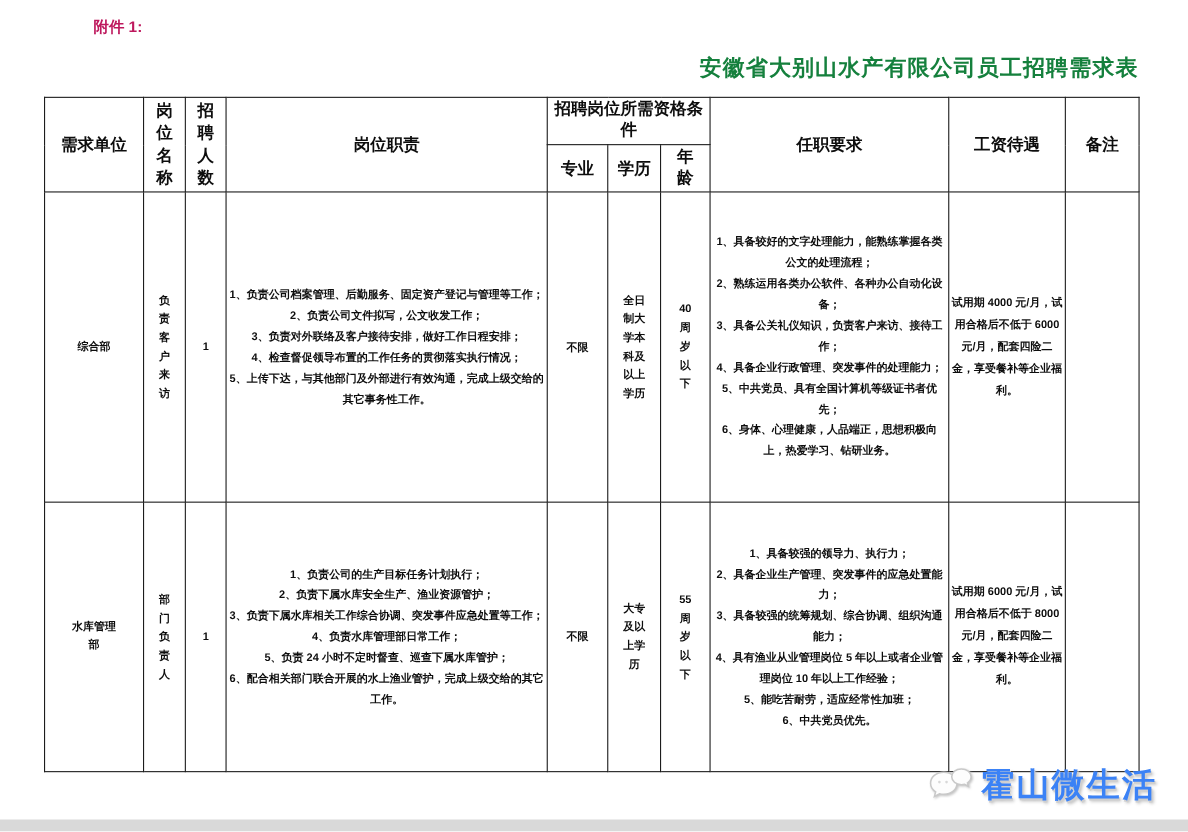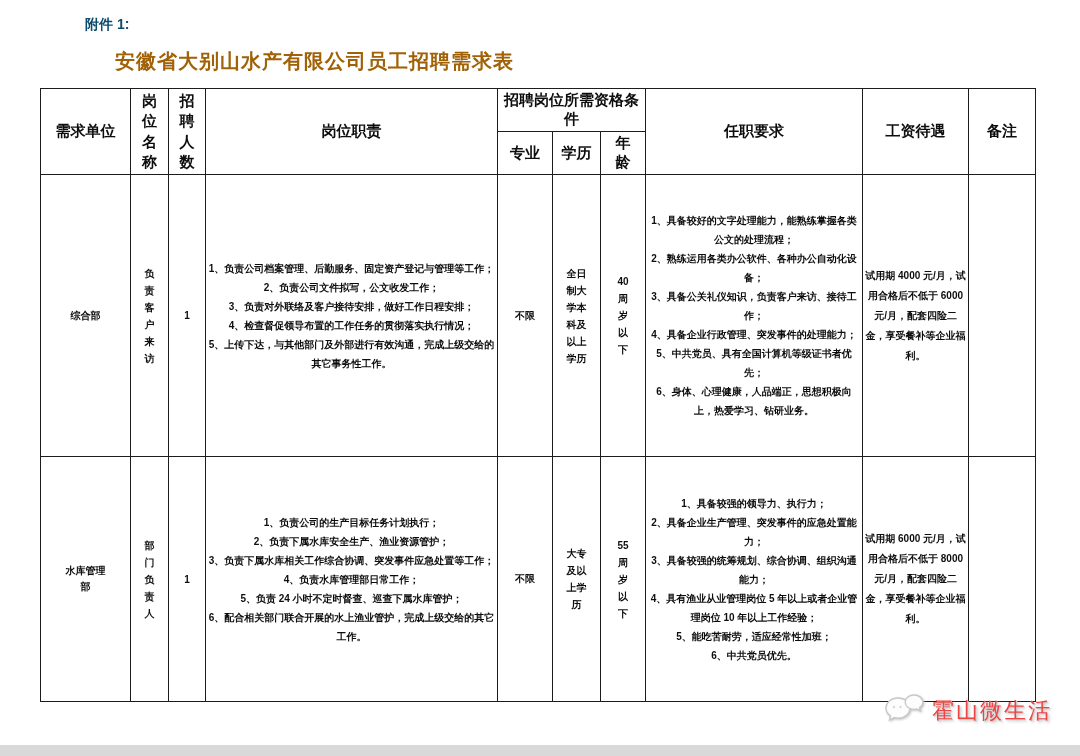--- a/index.html
+++ b/index.html
@@ -1,25 +1,25 @@
 <!DOCTYPE html>
 <html><head>
 <meta charset="utf-8">
 <style>
   html,body{margin:0;padding:0;}
   body{
     width:1080px;height:756px;position:relative;background:#ffffff;
     font-family:"Liberation Sans",sans-serif;color:#111;overflow:hidden;
   }
   .attachment{
-    position:absolute;left:85px;top:16px;font-size:14px;font-weight:bold;color:#0c4a6e;
+    position:absolute;left:85px;top:16px;font-size:14px;font-weight:bold;color:#be185d;
   }
   .doc-title{
     position:absolute;left:40px;top:48px;width:995px;box-sizing:border-box;
-    padding-left:75px;text-align:left;font-size:20px;font-weight:bold;color:#a16207;
+    padding-left:75px;text-align:right;font-size:20px;font-weight:bold;color:#15803d;
     letter-spacing:1px;
   }
   table.req{
     position:absolute;left:40px;top:88px;width:995px;
     border-collapse:collapse;table-layout:fixed;
   }
   table.req td,table.req th{
     border:1.5px solid #1c1c1c;text-align:center;vertical-align:middle;
     font-size:10px;font-weight:bold;color:#0d0d0d;padding:2px;box-sizing:border-box;
     overflow:hidden;
@@ -39,21 +39,21 @@
   .vspan{display:inline-block;word-break:break-all;text-align:center;line-height:1.7;}
   .w1{width:1.15em;}
   .w1h{width:1.15em;line-height:1.35;}
   .w2{width:2.15em;}
   .wage{width:1.55em;}
   .wunit{width:4.3em;line-height:1.6;}
   .watermark{
     position:absolute;right:28px;top:694px;display:flex;align-items:center;gap:8px;
   }
   .watermark-text{
-    font-size:22px;font-weight:normal;color:#ef4444;letter-spacing:2px;
+    font-size:30px;font-weight:bold;color:#3b82f6;letter-spacing:2px;
     text-shadow:1px 1px 0 #cfcfcf,2px 2px 3px #bdbdbd;
   }
   .bubble-icon{filter:drop-shadow(1px 1px 1px #c4c4c4);}
   .bottom-strip{
     position:absolute;left:0;bottom:0;width:1080px;height:11px;background:#d9d9d9;
   }
 </style>
 </head>
 <body>
 

